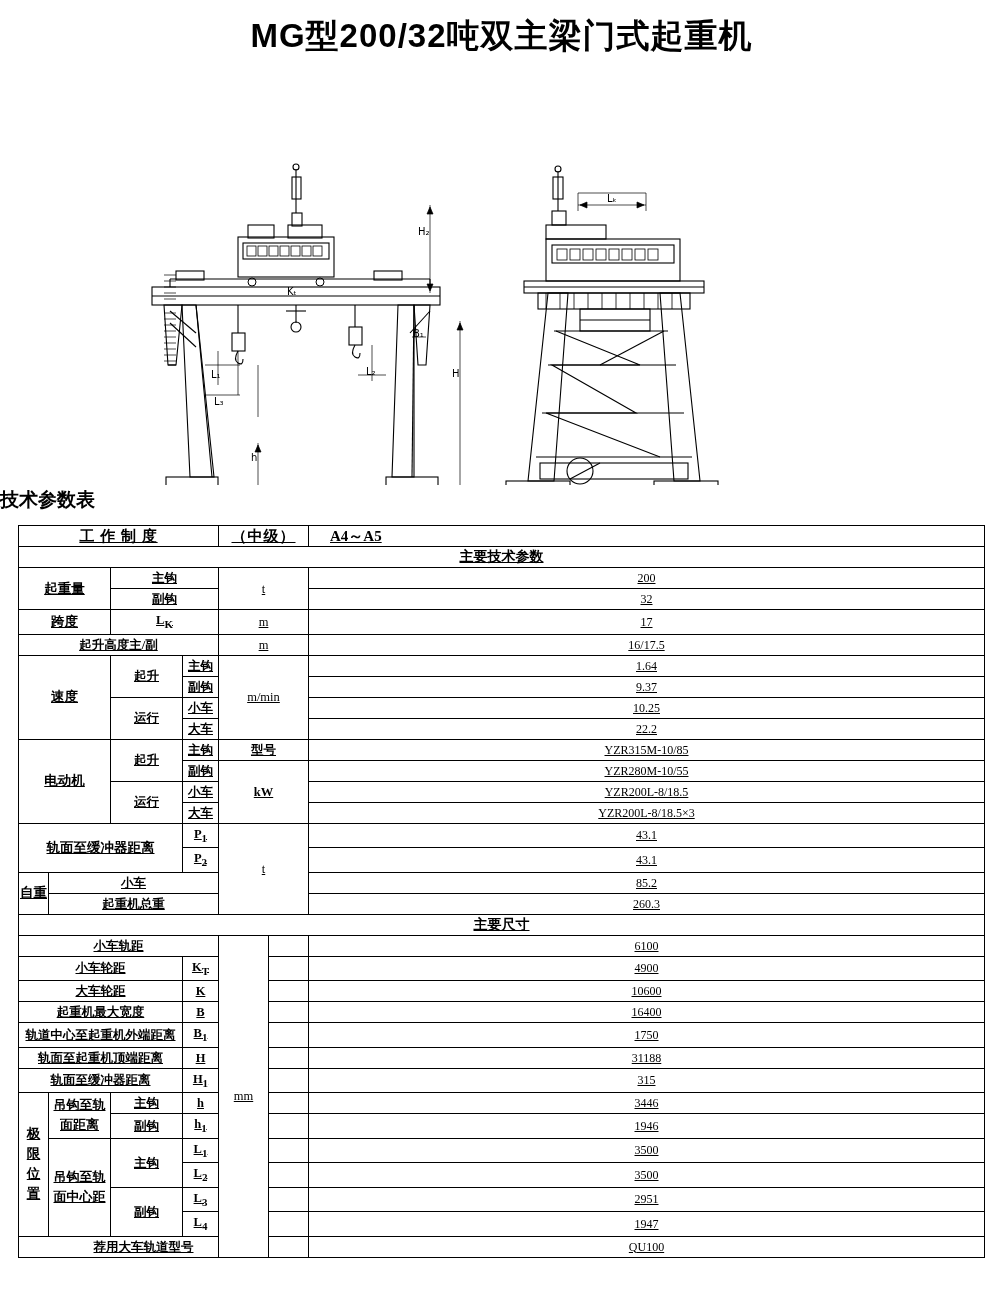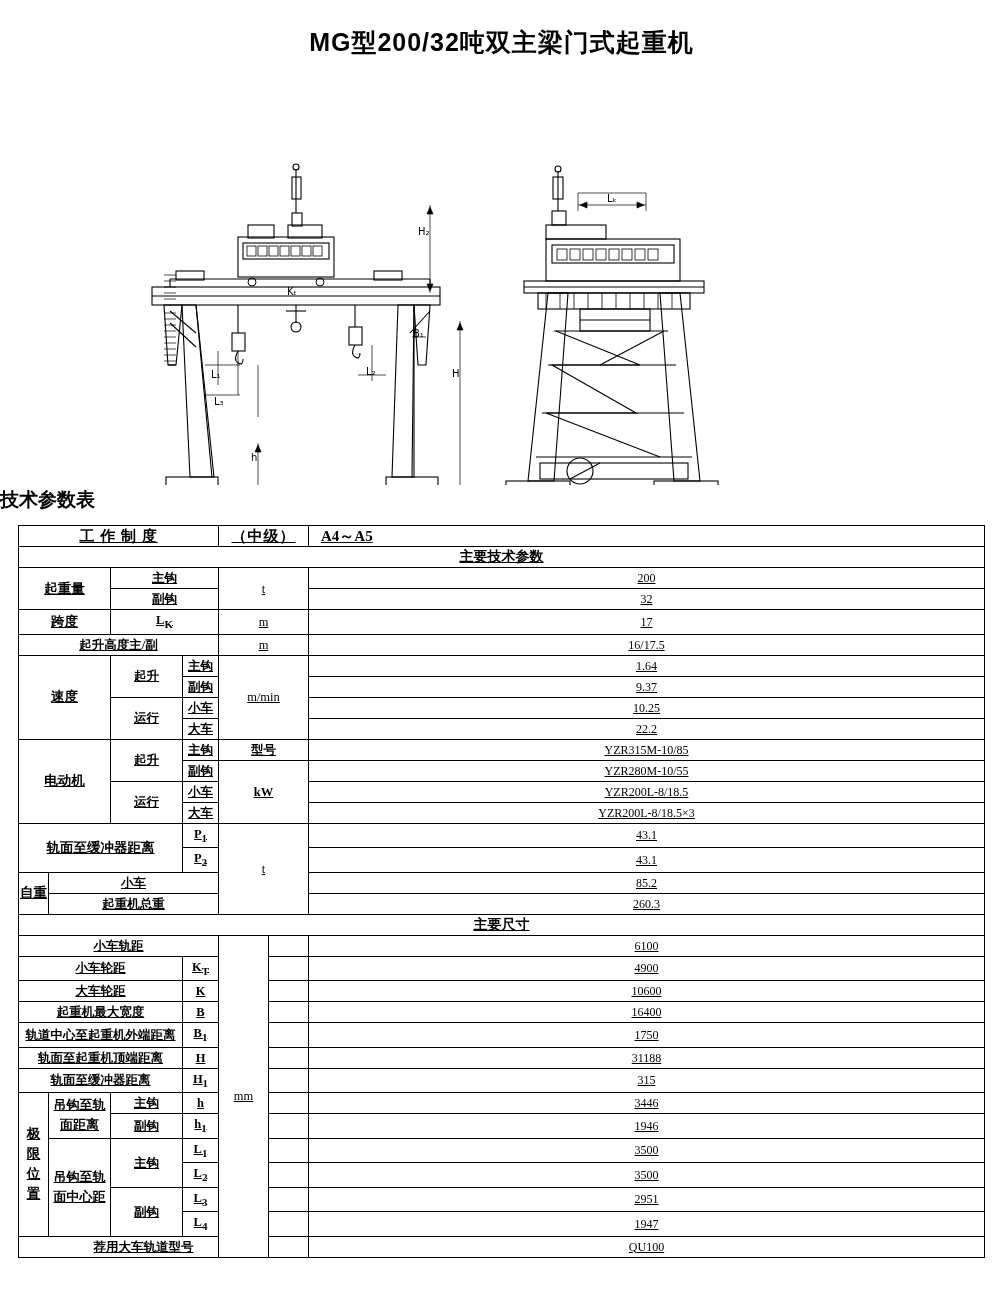--- a/index.html
+++ b/index.html
@@ -8,24 +8,24 @@
     background:#ffffff;
     font-family:"Liberation Serif", serif;
     color:#000;
     position:relative;
     overflow:hidden;
   }
   .page{position:relative;width:1003px;height:1309px;}
 
   .title{
     text-align:center;
-    font-size:25px;
+    font-size:33px;
     font-weight:bold;
     letter-spacing:1px;
-    padding-top:26px;
+    padding-top:14px;
     font-family:"Liberation Sans", sans-serif;
   }
 
   .figure{
     position:relative;
     width:1003px;
     height:420px;
     margin-top:6px;
   }
   .figure svg{display:block;}
@@ -322,21 +322,21 @@
         <col style="width:72px">
       <col style="width:36px">
         <col style="width:50px">
         <col style="width:40px">
       <col style="width:676px">
     </colgroup>
     <tbody>
       <tr>
         <td colspan="4" class="wide-head">工 作 制 度</td>
         <td colspan="2" class="wide-head">（中级）</td>
-        <td class="val" style="text-align:left;padding-left:12px;font-size:15px;font-weight:bold">A4～A5</td>
+        <td class="val" style="text-align:left;padding-left:21px;font-size:15px;font-weight:bold">A4～A5</td>
       </tr>
       <tr>
         <td colspan="7" class="left" style="font-size:14px">主要技术参数</td>
       </tr>
 
       <tr>
         <td colspan="2" rowspan="2" class="rowhead">起重量</td>
         <td colspan="2" class="lbl">主钩</td>
         <td colspan="2" rowspan="2">t</td>
         <td class="val">200</td>

